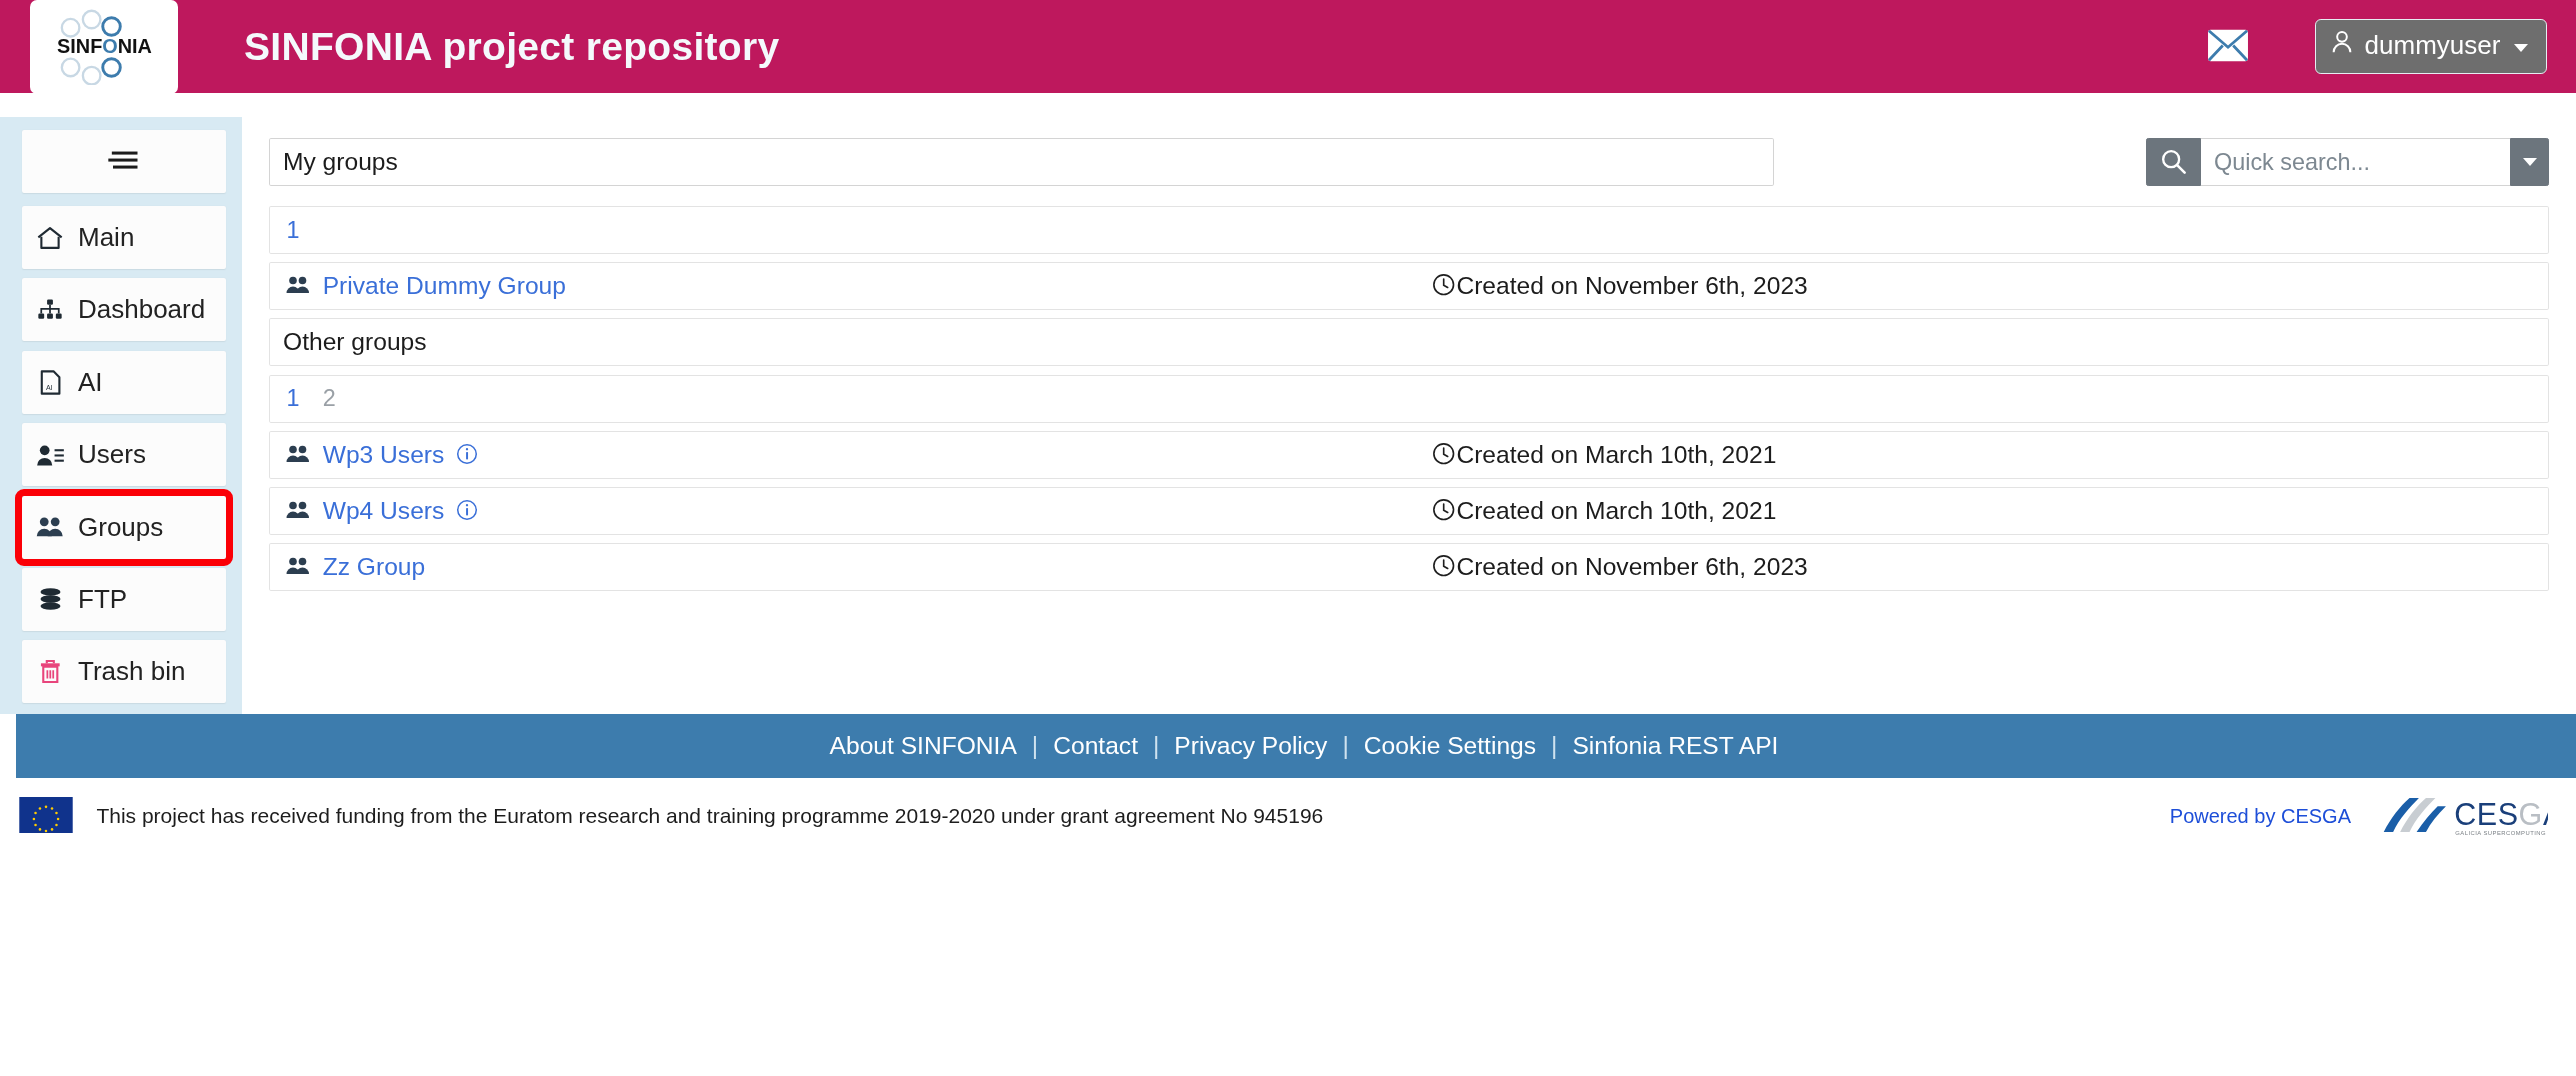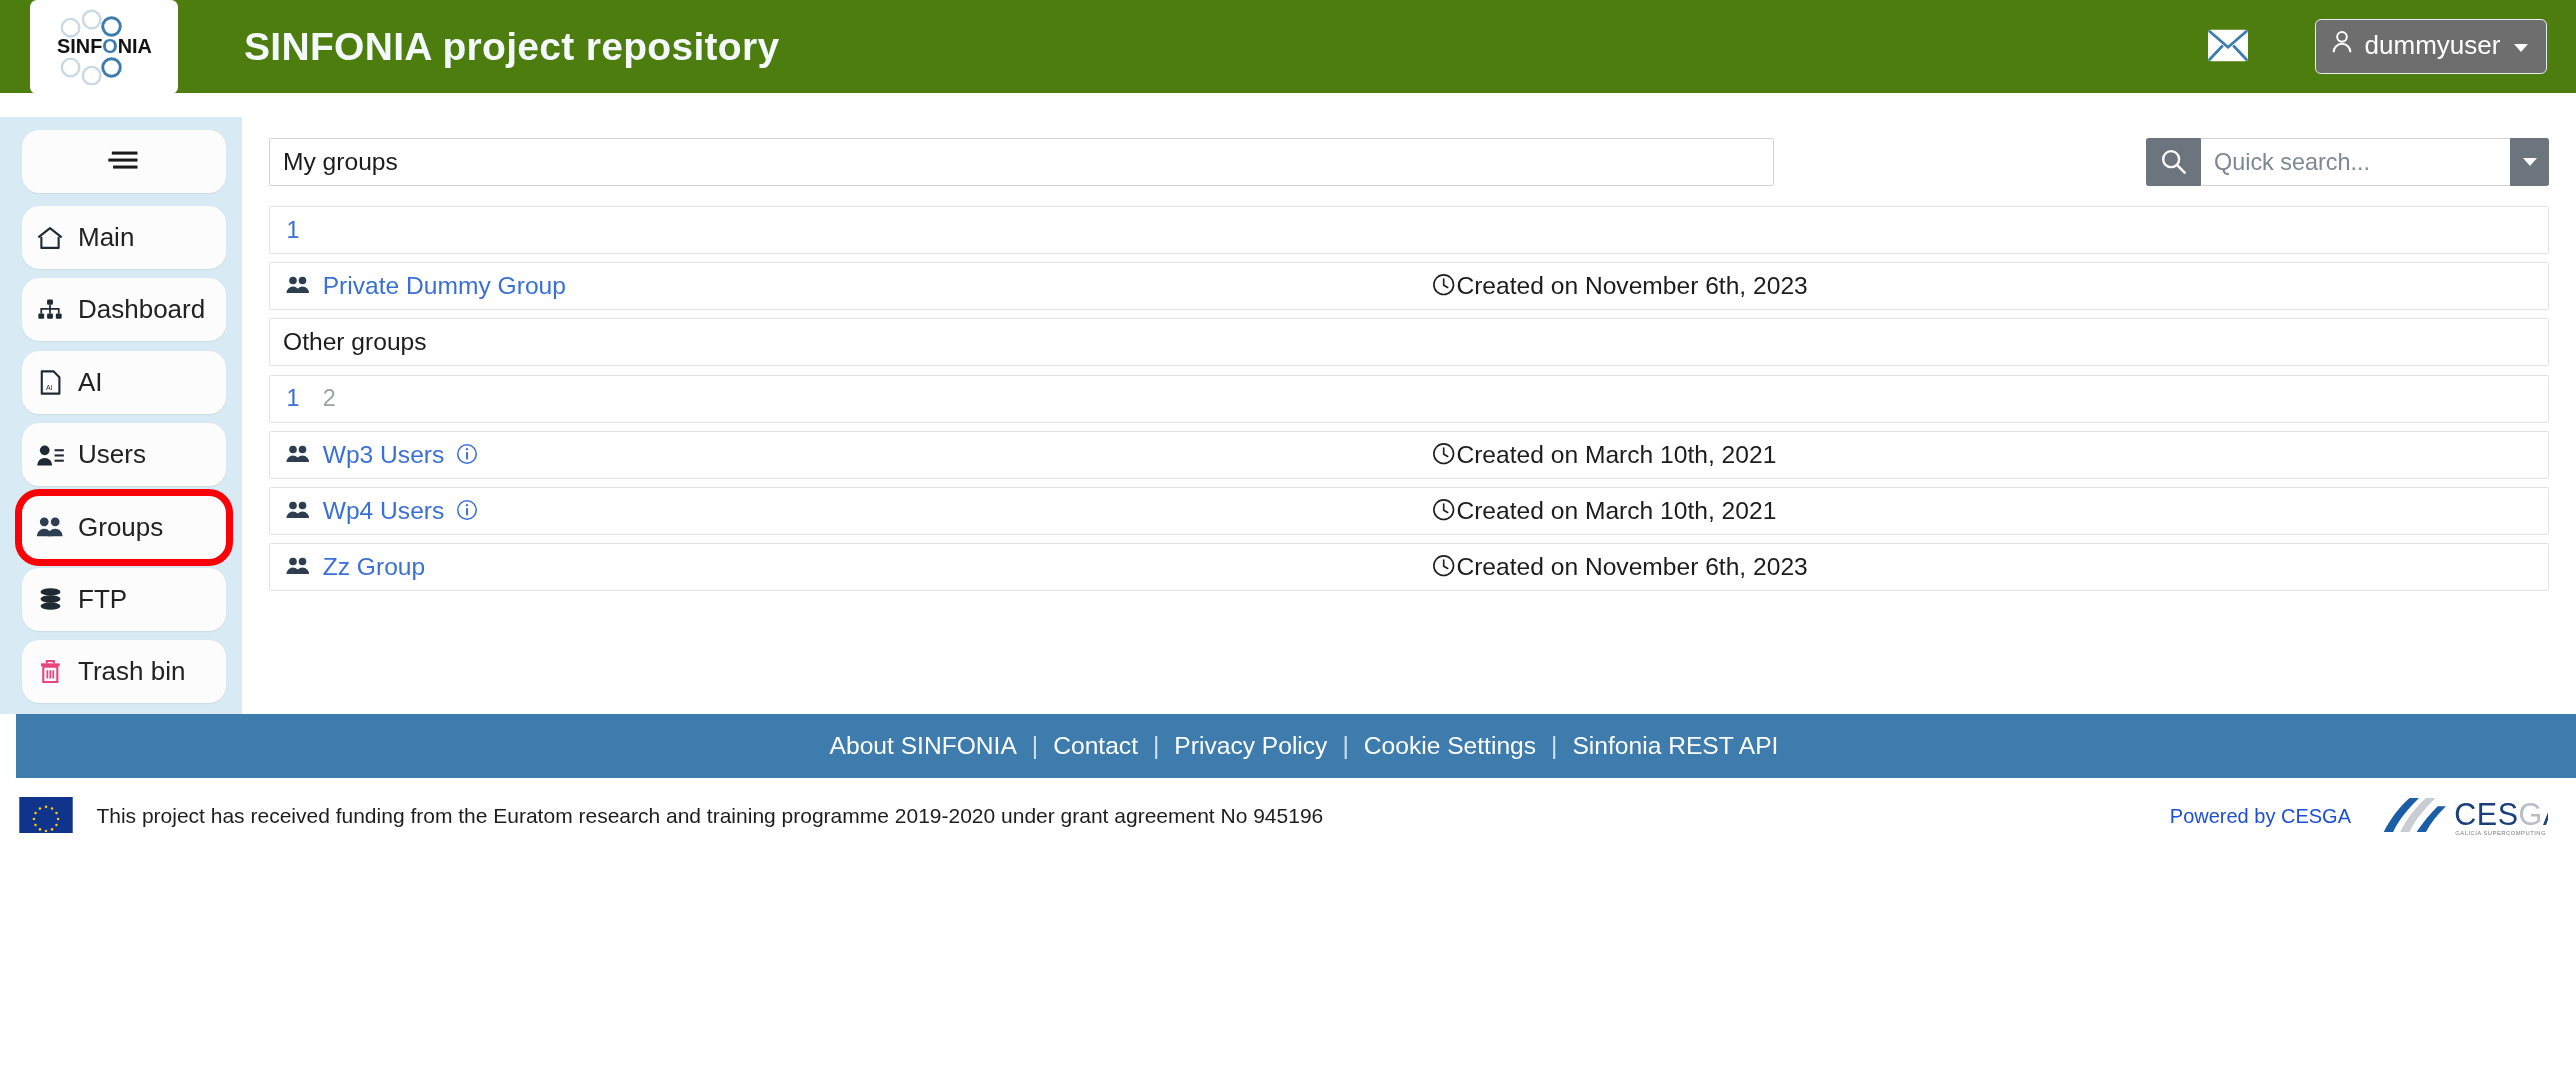--- a/index.html
+++ b/index.html
@@ -6,21 +6,21 @@
   html, body {
     width: 2576px; height: 1077px;
     background: #ffffff;
     font-family: "Liberation Sans", sans-serif;
     overflow: hidden;
   }
 
   
   .header {
     position: absolute; left: 0; top: 0; width: 2576px; height: 93px;
-    background: #4d7c0f;
+    background: #be185d;
     display: flex; align-items: center;
   }
   .logo-box {
     width: 148px; height: 94px; margin-left: 30px;
     background: #ffffff; border-radius: 7px;
     display: flex; flex-direction: column; align-items: center; justify-content: center;
     flex: none;
   }
   .logo-svg { display:block; }
   .app-title {
@@ -51,21 +51,21 @@
   .body-wrap { position: absolute; left: 0; top: 117px; width: 2576px; height: 597px; }
 
   
   .sidebar {
     position: absolute; left: 0; top: 0; width: 242px; height: 597px;
     background: #d8eaf3;
     padding: 13px 16.4px 0 22px;
   }
   .side-item {
     height: 63px; margin-bottom: 9.4px;
-    background: #fcfcfc; border-radius: 17px;
+    background: #fcfcfc; border-radius: 2px;
     display: flex; align-items: center;
     box-shadow: 0 0.6px 1.2px rgba(0,0,0,0.07);
     position: relative;
   }
   .side-item.toggle { justify-content: center; margin-bottom: 13px; }
   .side-icon {
     width: 56px; display: flex; align-items: center; justify-content: center;
     flex: none;
   }
   .side-label { font-size: 26px; color: #222222; white-space: nowrap; }

